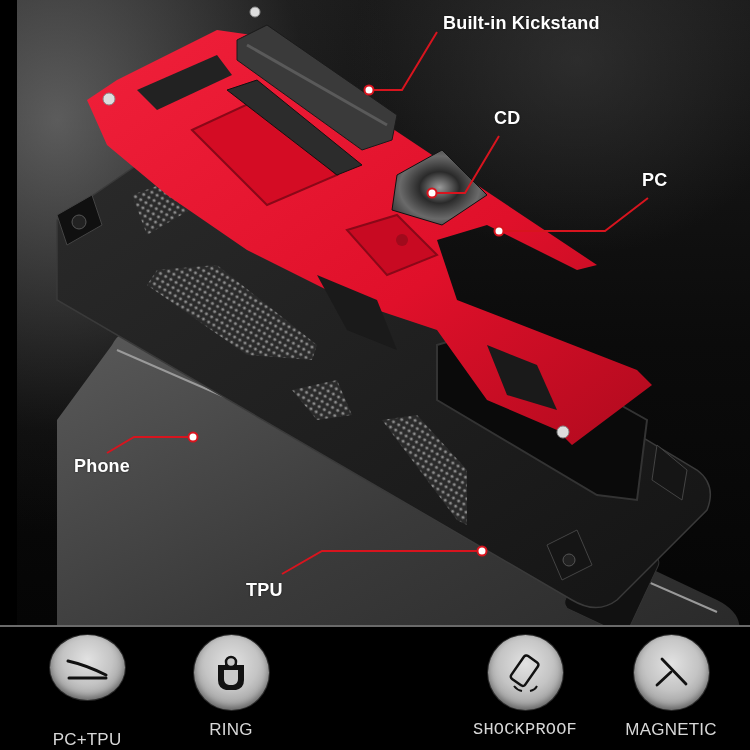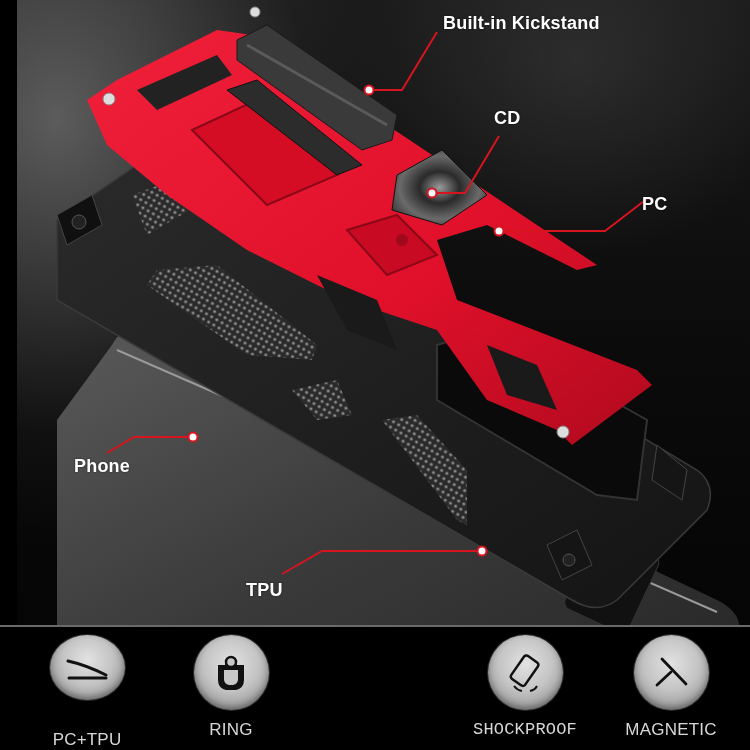--- a/index.html
+++ b/index.html
@@ -138,21 +138,21 @@
       <circle cx="352" cy="90" r="4.5"></circle>
       <circle cx="415" cy="193" r="4.5"></circle>
       <circle cx="482" cy="231" r="4.5"></circle>
       <circle cx="176" cy="437" r="4.5"></circle>
       <circle cx="465" cy="551" r="4.5"></circle>
     </g>
   </svg>
 
   <div class="callout-label" style="left:426px; top:13px;">Built-in Kickstand</div>
   <div class="callout-label" style="left:477px; top:108px;">CD</div>
-  <div class="callout-label" style="left:625px; top:170px;margin-top:24px;">PC</div>
+  <div class="callout-label" style="left:625px; top:170px;">PC</div>
   <div class="callout-label" style="left:57px; top:456px;">Phone</div>
   <div class="callout-label" style="left:229px; top:580px;text-align:center;">TPU</div>
 </div>
 
 <div class="divider"></div>
 
 <div class="features">
   <div class="feature" style="left:12px;gap:20px;">
     <div class="badge">
       <svg viewBox="0 0 50 50">

